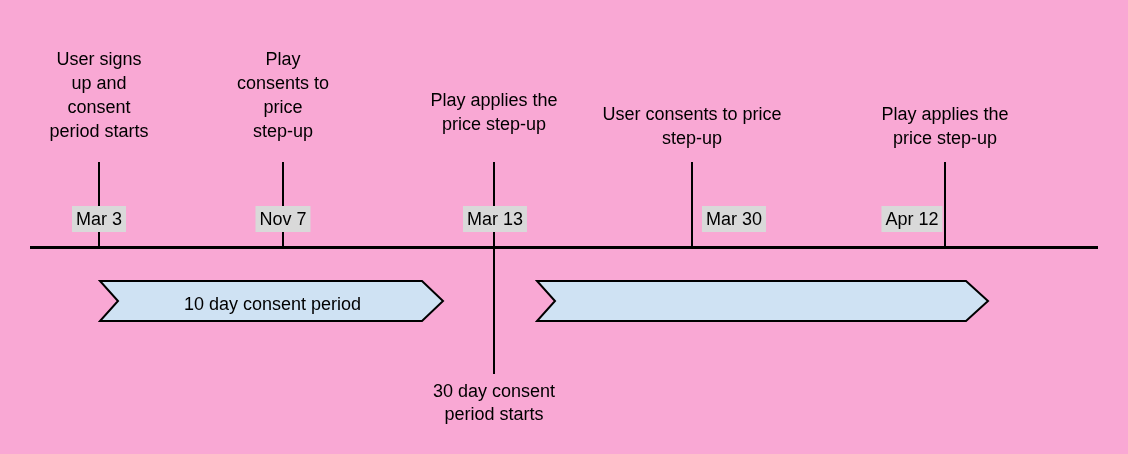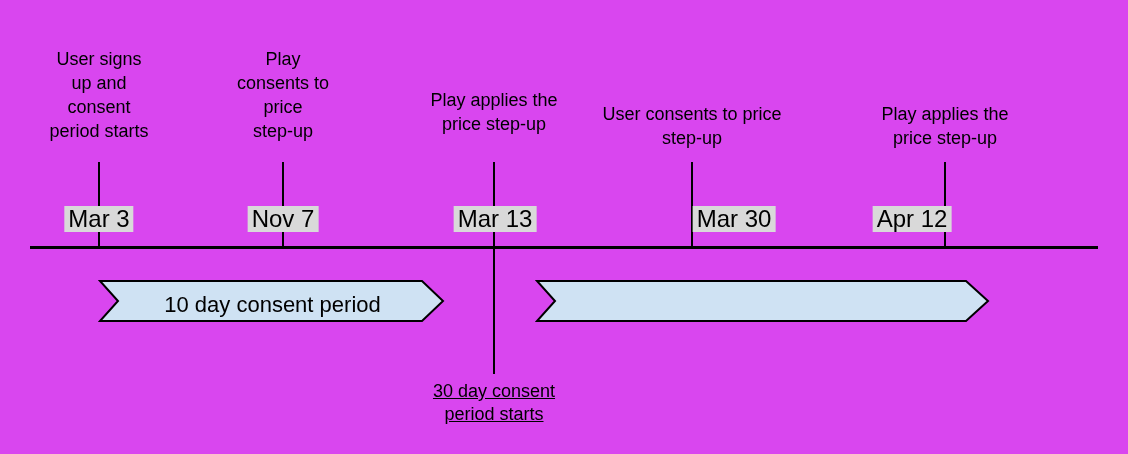--- a/index.html
+++ b/index.html
@@ -4,21 +4,21 @@
 <style>
   html, body {
     margin: 0;
     padding: 0;
     background: #ffffff;
   }
   .canvas {
     position: relative;
     width: 1128px;
     height: 454px;
-    background: #d946ef;
+    background: #f9a8d4;
     font-family: "Liberation Sans", sans-serif;
     color: #000000;
     overflow: hidden;
   }
   .main-line {
     position: absolute;
     left: 30px;
     top: 246px;
     width: 1068px;
     height: 3px;
@@ -38,59 +38,58 @@
     white-space: pre-line;
     font-size: 18px;
     line-height: 24px;
     color: #000000;
   }
   .date-badge {
     position: absolute;
     top: 206px;
     transform: translateX(-50%);
     background: #d9d9d9;
-    font-size: 24px;
+    font-size: 18px;
     line-height: 22px;
     padding: 2px 4px;
     white-space: nowrap;
     color: #000000;
   }
   .period-svg {
     position: absolute;
     top: 279px;
   }
   .period-label-box {
     position: absolute;
     top: 281px;
     height: 47px;
     display: flex;
     align-items: center;
     justify-content: center;
-    font-size: 22px;
+    font-size: 18px;
     pointer-events: none;
   }
   .drop-line {
     position: absolute;
     left: 493px;
     top: 246px;
     width: 2px;
     height: 128px;
     background: #000000;
   }
   .annotation {
     position: absolute;
     left: 494px;
     top: 380px;
     transform: translateX(-50%);
     text-align: center;
     white-space: pre-line;
     font-size: 18px;
     line-height: 23px;
     color: #000000;
-    text-decoration: underline;
   }
 </style>
 </head>
 <body>
 
 <div class="canvas">
 
   <div class="main-line"></div>
 
   <div>

